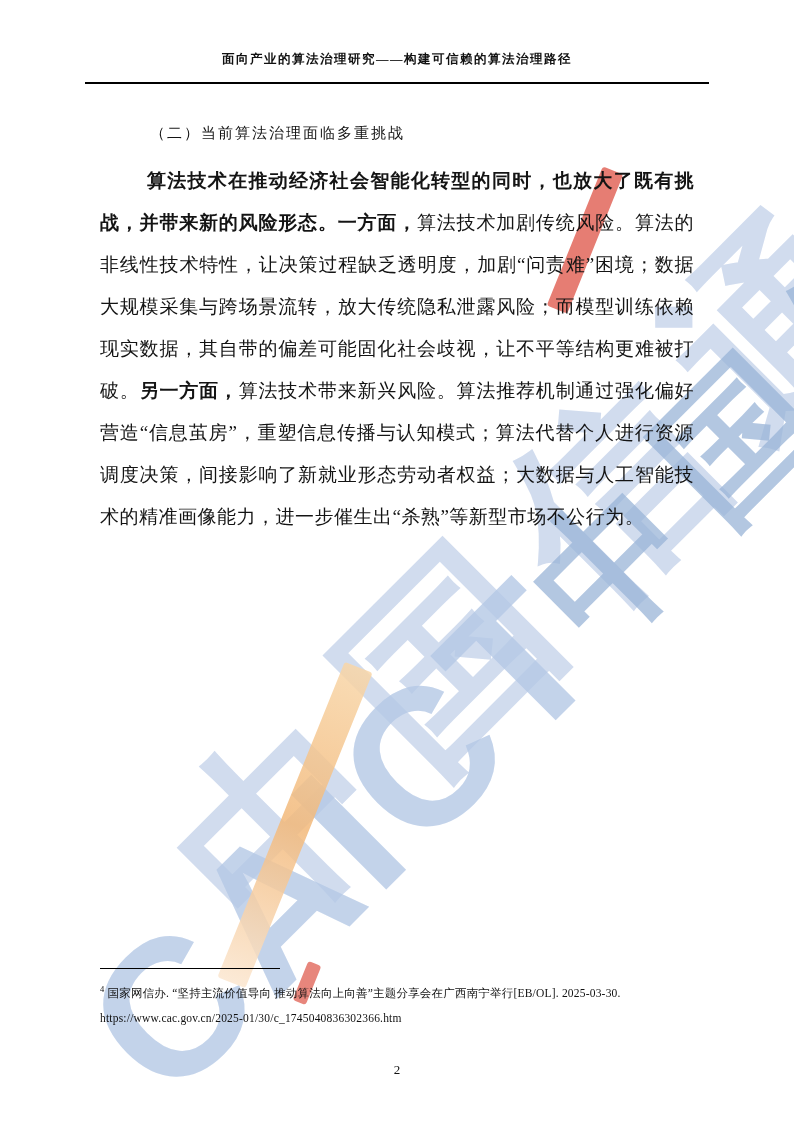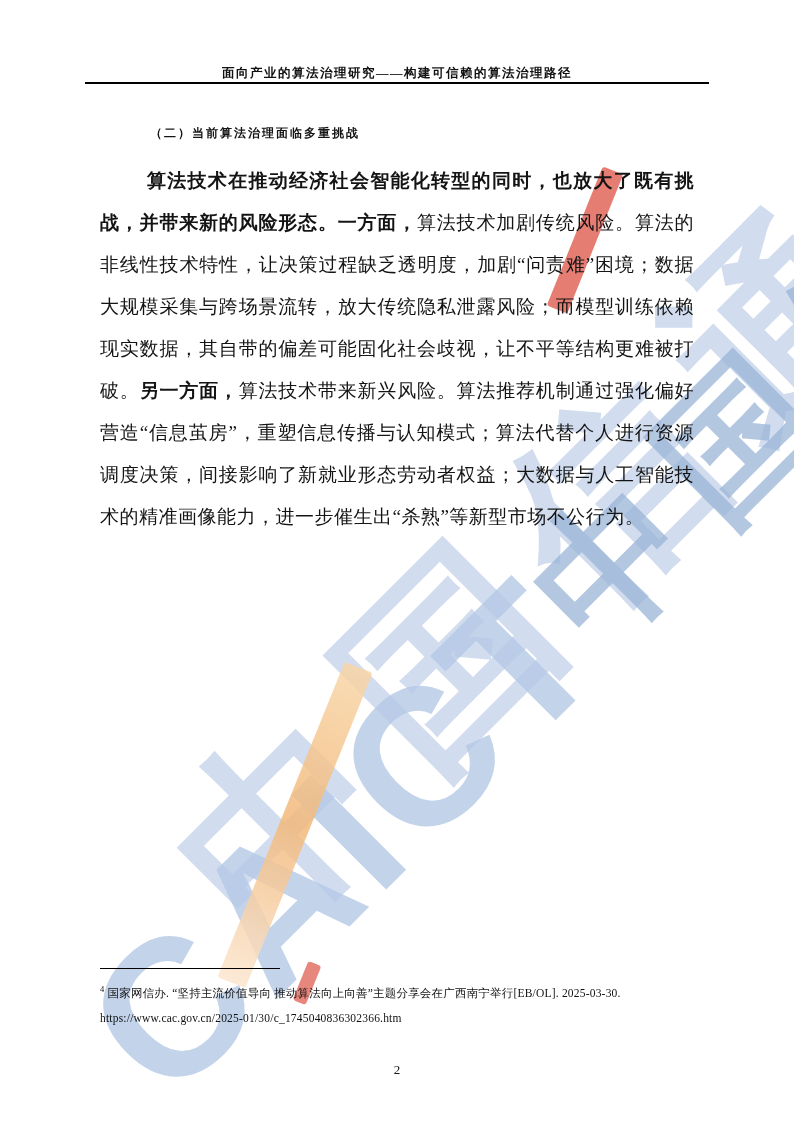--- a/index.html
+++ b/index.html
@@ -53,36 +53,36 @@
   }
   
   .content{position:relative;z-index:1;}
   .header{
     position:absolute;left:85px;top:0;width:624px;height:82px;
     border-bottom:2px solid #000;
     display:flex;align-items:flex-end;justify-content:center;
   }
   .header-title{
     font-size:12.5px;font-weight:700;letter-spacing:1.5px;
-    padding-bottom:0;color:#111;
+    padding-bottom:14px;color:#111;
   }
   .body-text{
     position:absolute;left:100px;top:104px;width:594px;
     font-size:19px;line-height:42px;letter-spacing:.5px;
     text-align:justify;
   }
   .body-text p{margin:0;}
   .para-indent{text-indent:47px;}
   .hei{
     font-family:"Liberation Sans","DejaVu Sans",sans-serif;
     font-weight:700;
   }
   .section-heading{
     font-family:"Liberation Serif","DejaVu Serif",serif;
-    font-weight:700;font-size:12px;
+    font-weight:400;font-size:15px;
     margin:0;padding:8px 0 6px 0;
     text-indent:50px;letter-spacing:2px;
   }
   sup.fnref{font-size:12px;line-height:0;vertical-align:super;}
   
   .footnote{
     position:absolute;left:100px;top:968px;width:594px;
     font-size:11.5px;line-height:25px;letter-spacing:.2px;color:#111;
   }
   .footnote-sep{width:180px;border-top:1.5px solid #000;margin-bottom:8px;}

